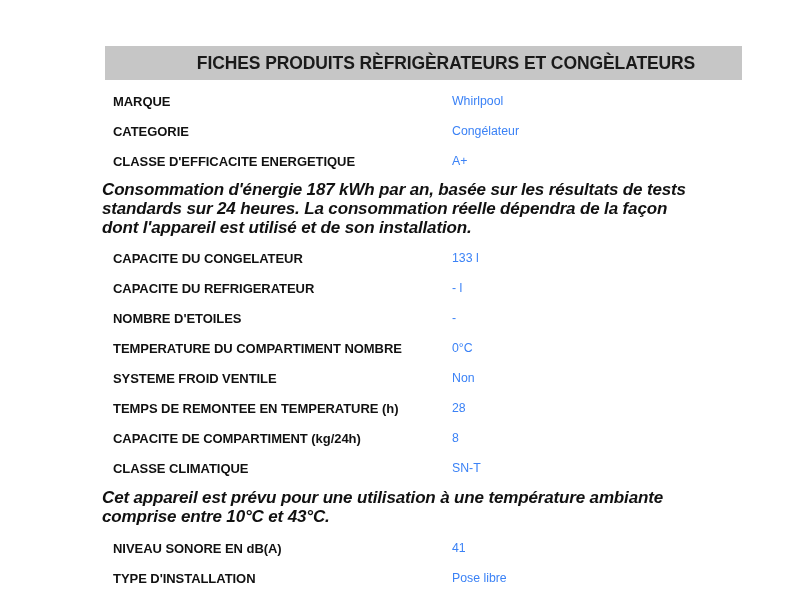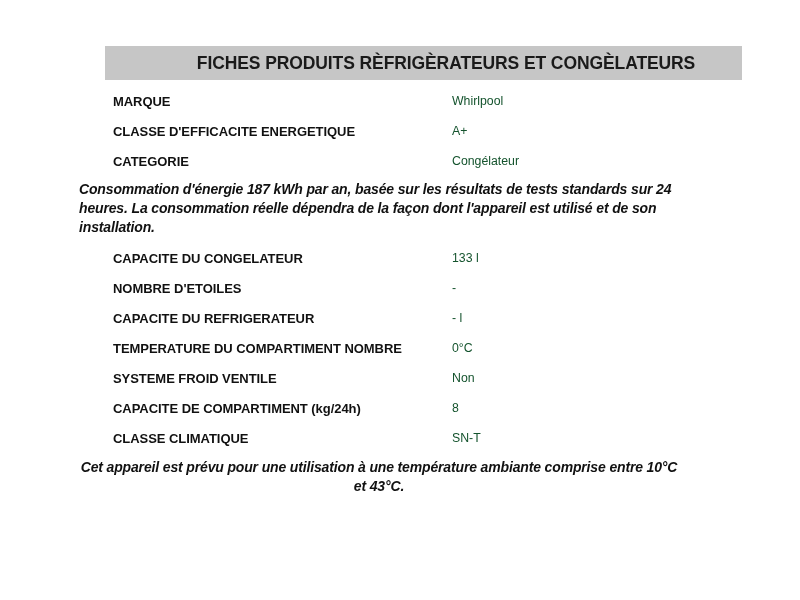--- a/index.html
+++ b/index.html
@@ -66,97 +66,110 @@
     white-space: nowrap;
     color: #111111;
   }
 
   .row .value {
     position: absolute;
     left: 452px;
     font-size: 12.3px;
     font-weight: normal;
     white-space: nowrap;
-    color: #14532d;
+    color: #3b82f6;
   }
 
   .note {
     position: relative;
-    padding: 4px 0 6px 79px;
+    padding: 4px 0 6px 102px;
     width: 600px;
-    font-size: 14px;
+    font-size: 17px;
     font-style: italic;
     font-weight: bold;
     line-height: 19px;
     letter-spacing: -0.15px;
     color: #111111;
   }
 
   .note.single {
     padding-top: 5px;
     padding-bottom: 7px;
-    text-align: center;
   }
 </style>
 </head>
 <body>
 
 <div class="sheet">
 
   <div class="title-bar">
     <div class="title-text">FICHES PRODUITS RÈFRIGÈRATEURS ET CONGÈLATEURS</div>
   </div>
 
   <div class="rows">
 
     <div>
       <div class="row">
         <span class="label">MARQUE</span>
         <span class="value">Whirlpool</span>
       </div>
       <div class="row">
+        <span class="label">CATEGORIE</span>
+        <span class="value">Congélateur</span>
+      </div>
+      <div class="row">
         <span class="label">CLASSE D'EFFICACITE ENERGETIQUE</span>
         <span class="value">A+</span>
-      </div>
-      <div class="row">
-        <span class="label">CATEGORIE</span>
-        <span class="value">Congélateur</span>
       </div>
     </div>
 
     <div class="note">Consommation d'énergie 187 kWh par an, basée sur les résultats de tests standards sur 24 heures. La consommation réelle dépendra de la façon dont l'appareil est utilisé et de son installation.</div>
 
     <div>
       <div class="row">
         <span class="label">CAPACITE DU CONGELATEUR</span>
         <span class="value">133 l</span>
       </div>
       <div class="row">
+        <span class="label">CAPACITE DU REFRIGERATEUR</span>
+        <span class="value">- l</span>
+      </div>
+      <div class="row">
         <span class="label">NOMBRE D'ETOILES</span>
         <span class="value">-</span>
-      </div>
-      <div class="row">
-        <span class="label">CAPACITE DU REFRIGERATEUR</span>
-        <span class="value">- l</span>
       </div>
       <div class="row">
         <span class="label">TEMPERATURE DU COMPARTIMENT NOMBRE</span>
         <span class="value">0°C</span>
       </div>
       <div class="row">
         <span class="label">SYSTEME FROID VENTILE</span>
         <span class="value">Non</span>
+      </div>
+      <div class="row">
+        <span class="label">TEMPS DE REMONTEE EN TEMPERATURE (h)</span>
+        <span class="value">28</span>
       </div>
       <div class="row">
         <span class="label">CAPACITE DE COMPARTIMENT (kg/24h)</span>
         <span class="value">8</span>
       </div>
       <div class="row">
         <span class="label">CLASSE CLIMATIQUE</span>
         <span class="value">SN-T</span>
       </div>
     </div>
 
     <div class="note single">Cet appareil est prévu pour une utilisation à une température ambiante comprise entre 10°C et 43°C.</div>
 
+    <div>
+      <div class="row">
+        <span class="label">NIVEAU SONORE EN dB(A)</span>
+        <span class="value">41</span>
+      </div>
+      <div class="row">
+        <span class="label">TYPE D'INSTALLATION</span>
+        <span class="value">Pose libre</span>
+      </div>
+    </div>
 
   </div>
 </div>
 
 </body></html>

